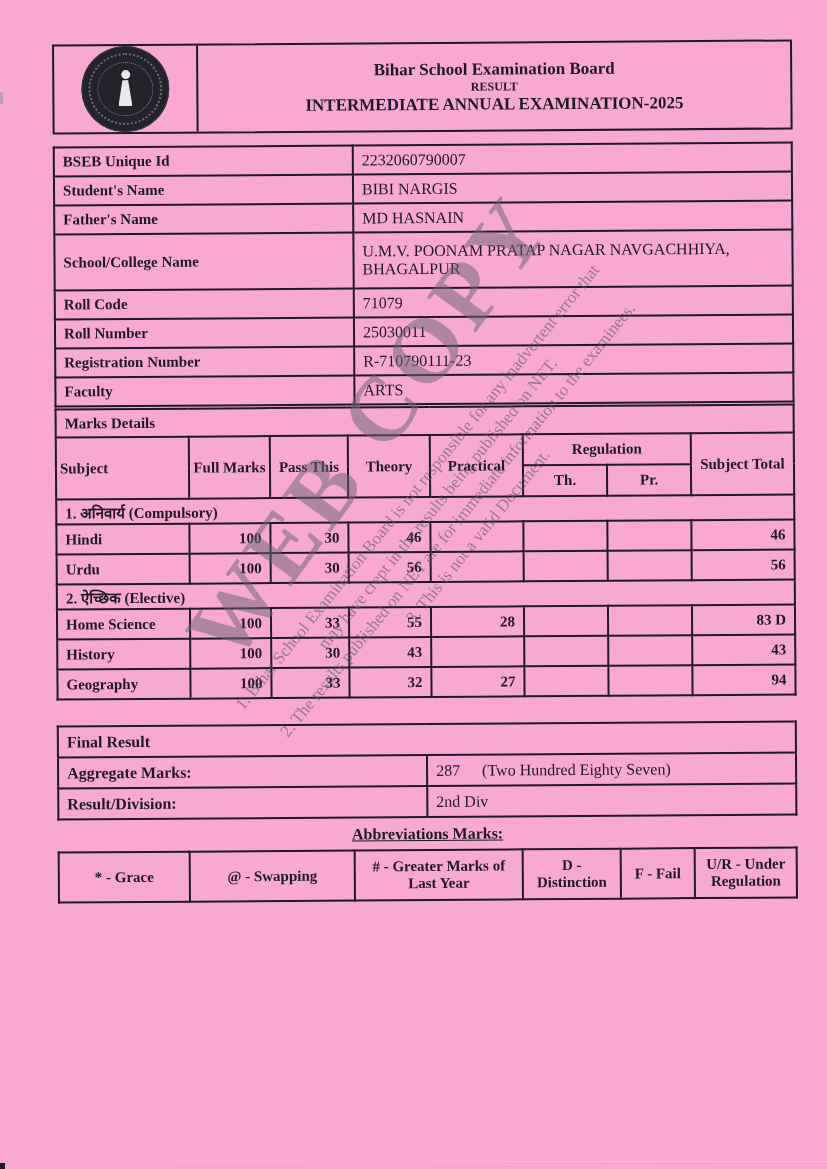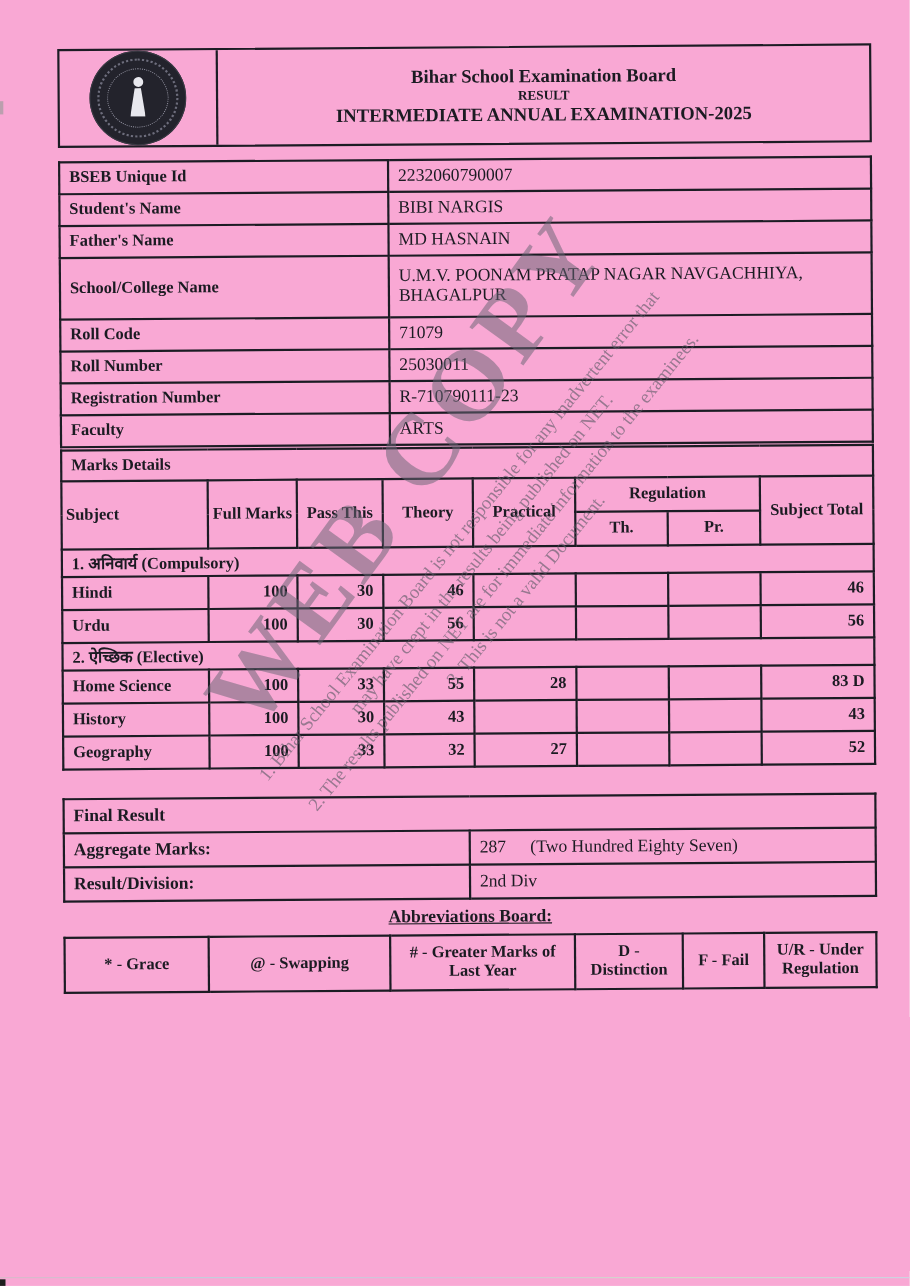--- a/index.html
+++ b/index.html
@@ -210,21 +210,21 @@
         <td class="num">43</td>
       </tr>
       <tr>
         <td>Geography</td>
         <td class="num">100</td>
         <td class="num">33</td>
         <td class="num">32</td>
         <td class="num">27</td>
         <td class="num"></td>
         <td class="num"></td>
-        <td class="num">52</td>
+        <td class="num">94</td>
       </tr>
     </tbody>
       </table>
 
     <table class="final-table">
       <tbody>
           <tr>
         <td class="full" colspan="2">Final Result</td>
       </tr>
       <tr>
@@ -234,21 +234,21 @@
         </td>
       </tr>
       <tr>
         <td class="lbl">Result/Division:</td>
         <td>2nd Div</td>
       </tr>
     </tbody>
       </table>
 
     <div class="abbr-title">
-      <span>Abbreviations Board:</span>
+      <span>Abbreviations Marks:</span>
     </div>
     <table class="abbr-table">
       <colgroup>
         <col style="width:131px">
           <col style="width:165px">
           <col style="width:168px">
           <col style="width:98px">
           <col style="width:74px">
           <col>
       </colgroup>

